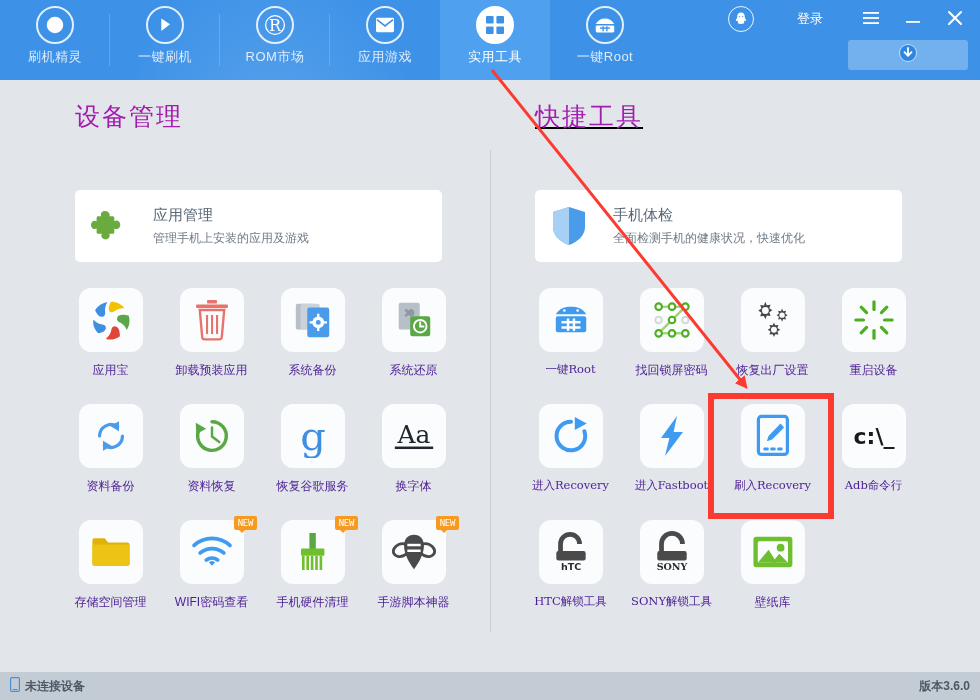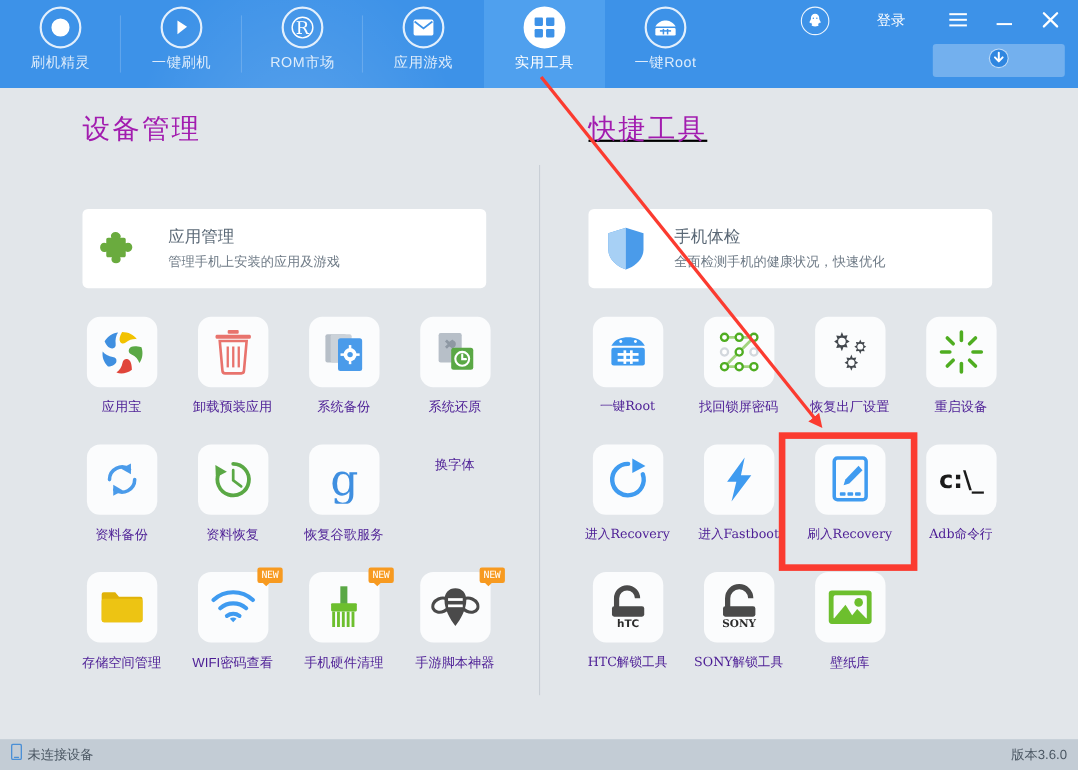--- a/index.html
+++ b/index.html
@@ -150,20 +150,21 @@
   
   .annot { position: absolute; left: 0; top: 0; width: 980px; height: 700px; pointer-events: none; }
 
   
   .statusbar {
     position: absolute; bottom: 0; left: 0;
     width: 980px; height: 28px;
     background: #c3ccd5;
     display: flex; align-items: center; justify-content: space-between;
     padding: 0 10px;
+    font-weight: bold;
   }
   .status-left { display: flex; align-items: center; gap: 5px; }
   .status-text { font-size: 12px; color: #4c5864; }
 </style>
 </head>
 <body>
 
 <div id="app">
 
   <div class="header">
@@ -374,20 +375,26 @@
           </div>
           <div class="tile">
             <div class="tile-ico">
               <svg width="40" height="44" viewBox="0 0 40 44">
                 <text x="20" y="36" font-size="40" font-family="DejaVu Serif, serif" text-anchor="middle" fill="#3f8fe0">g</text>
               </svg>
             </div>
             <div class="tile-label">恢复谷歌服务</div>
           </div>
           <div class="tile">
+            <div class="tile-ico">
+              <svg width="46" height="40" viewBox="0 0 48 40">
+                <text x="24" y="27" font-size="26" font-family="DejaVu Serif, serif" text-anchor="middle" fill="#20262d">Aa</text>
+                <rect x="4" y="31" width="40" height="2.6" fill="#20262d"></rect>
+              </svg>
+            </div>
             <div class="tile-label">换字体</div>
           </div>
           <div class="tile">
             <div class="tile-ico">
               <svg width="42" height="36" viewBox="0 0 44 38">
                 <path fill="#e0b208" d="M2.4 6.6a2 2 0 0 1 2-2h11l3.6 4.4h20.6a2 2 0 0 1 2 2v20.4a2 2 0 0 1-2 2H4.4a2 2 0 0 1-2-2z"></path>
                 <rect x="2.4" y="11" width="39.2" height="22.4" rx="2" fill="#edc413"></rect>
               </svg>
             </div>
             <div class="tile-label">存储空间管理</div>

